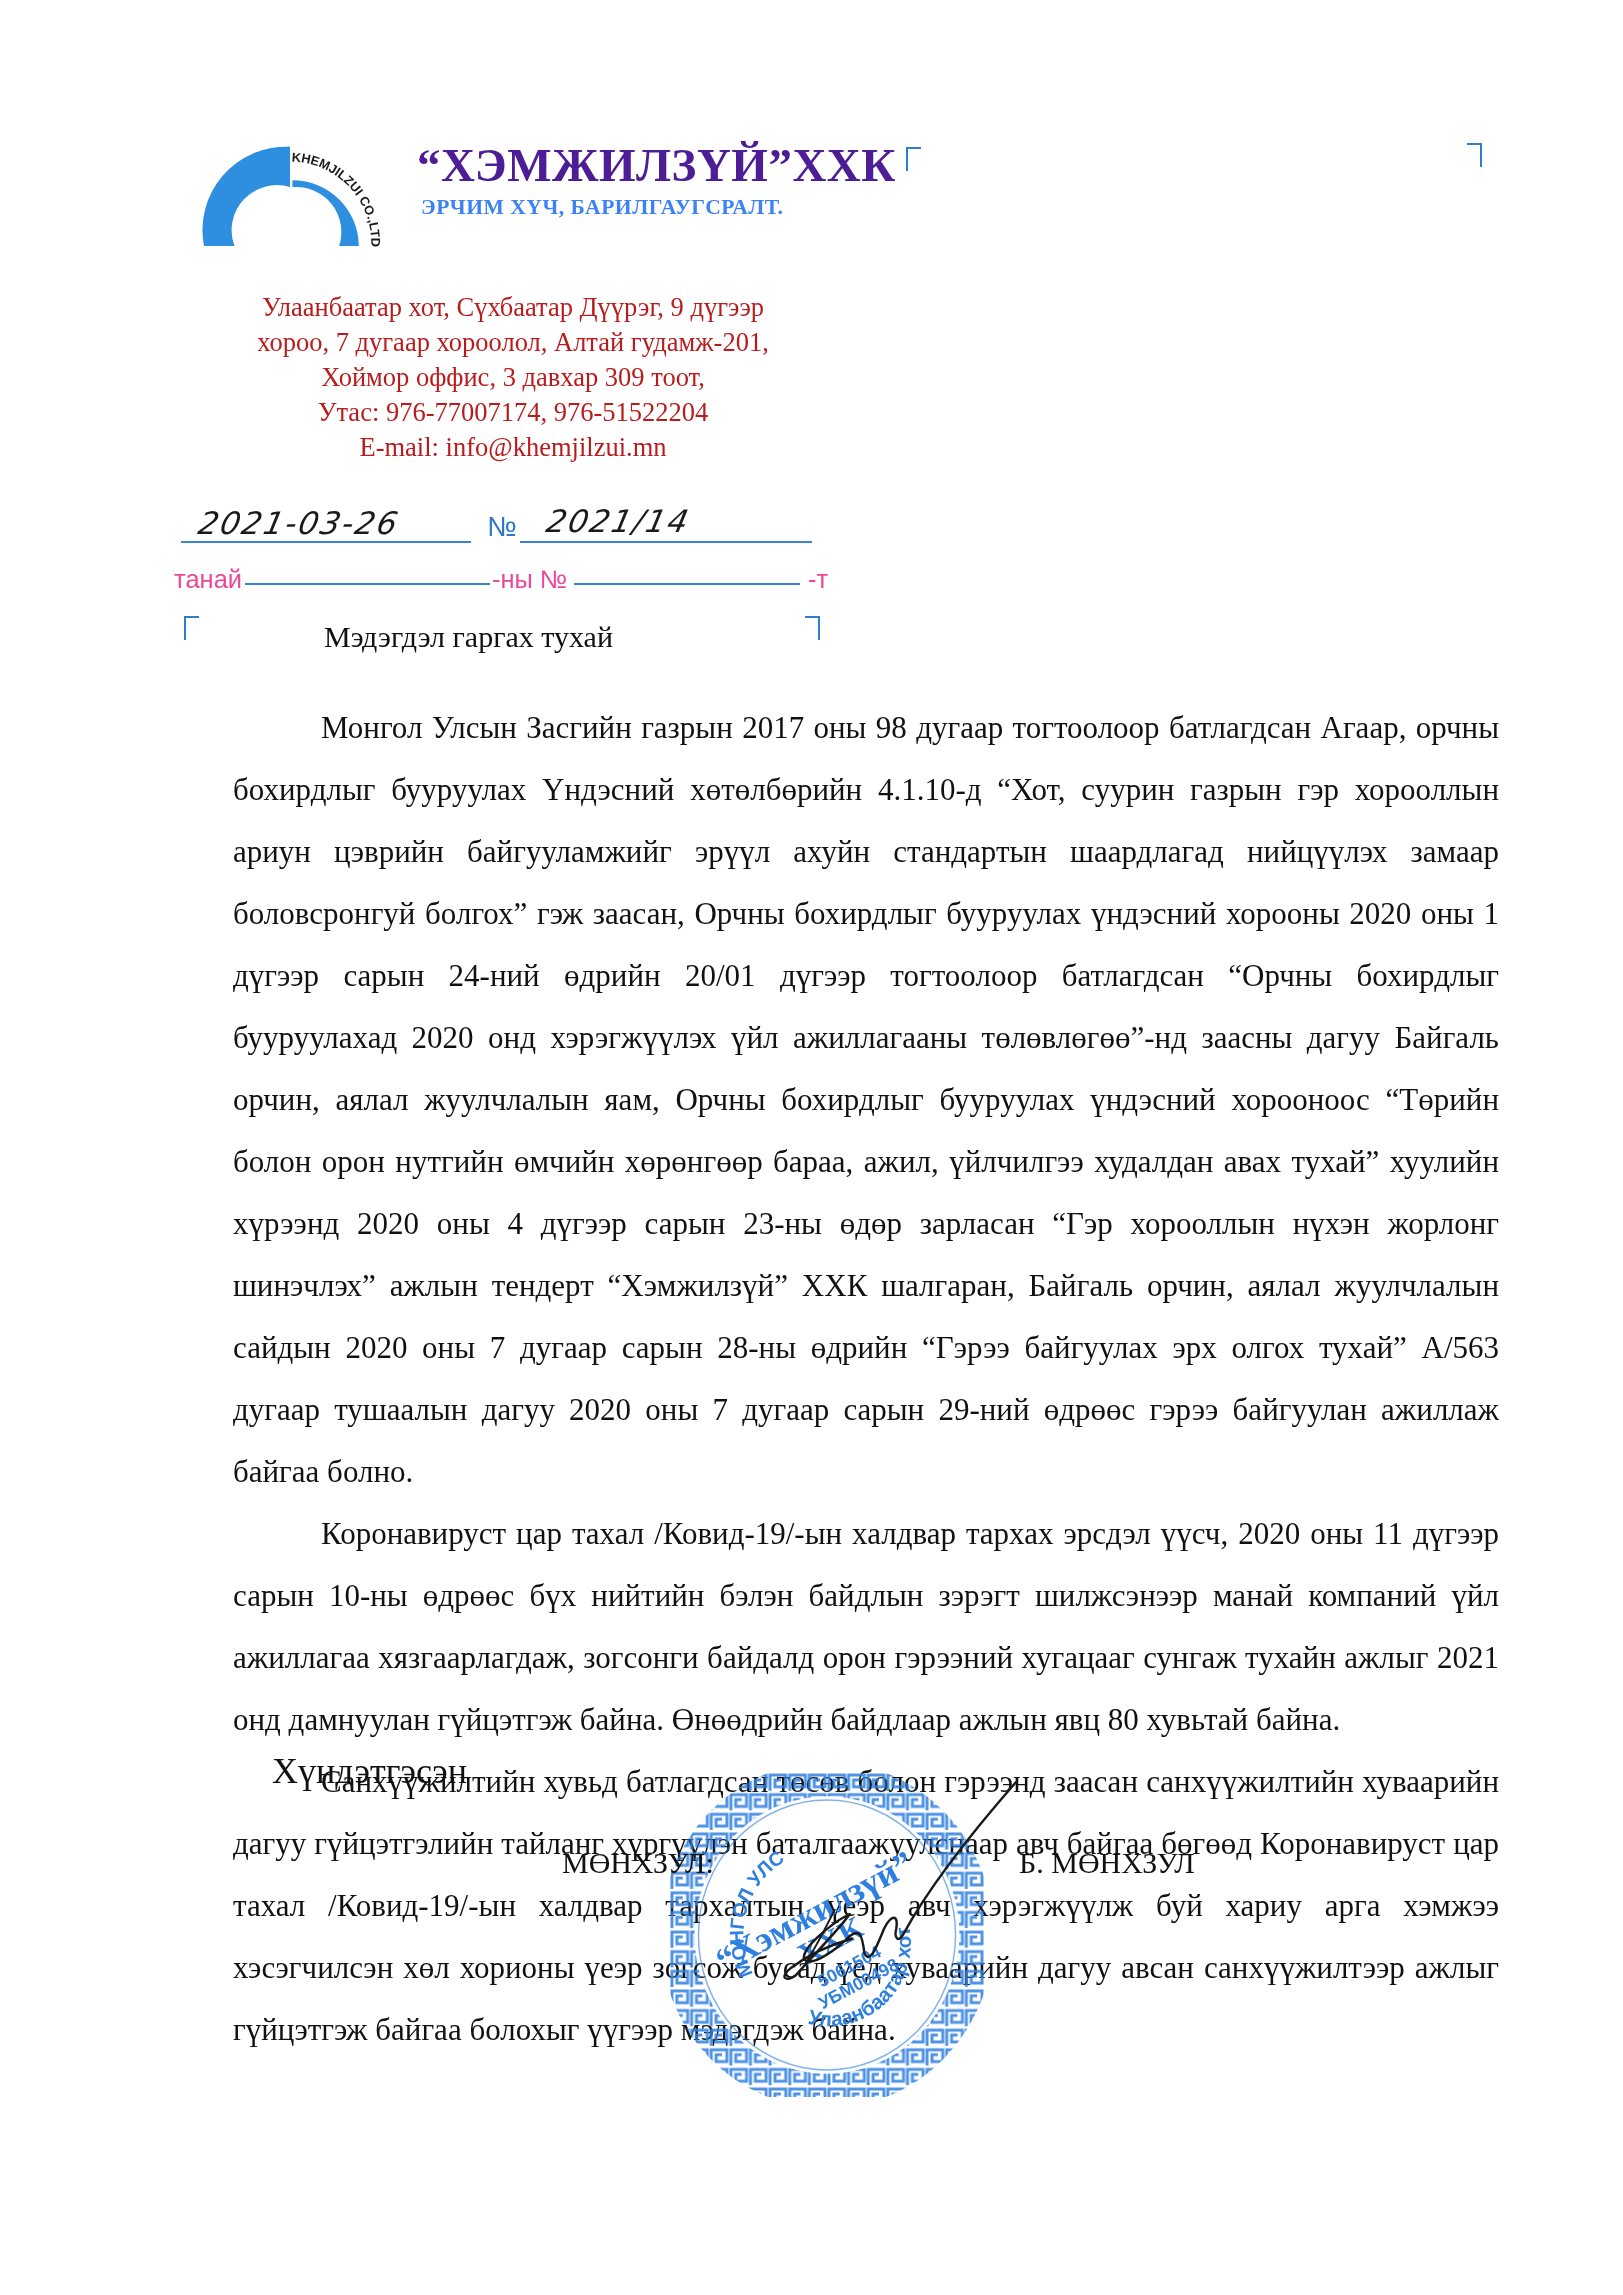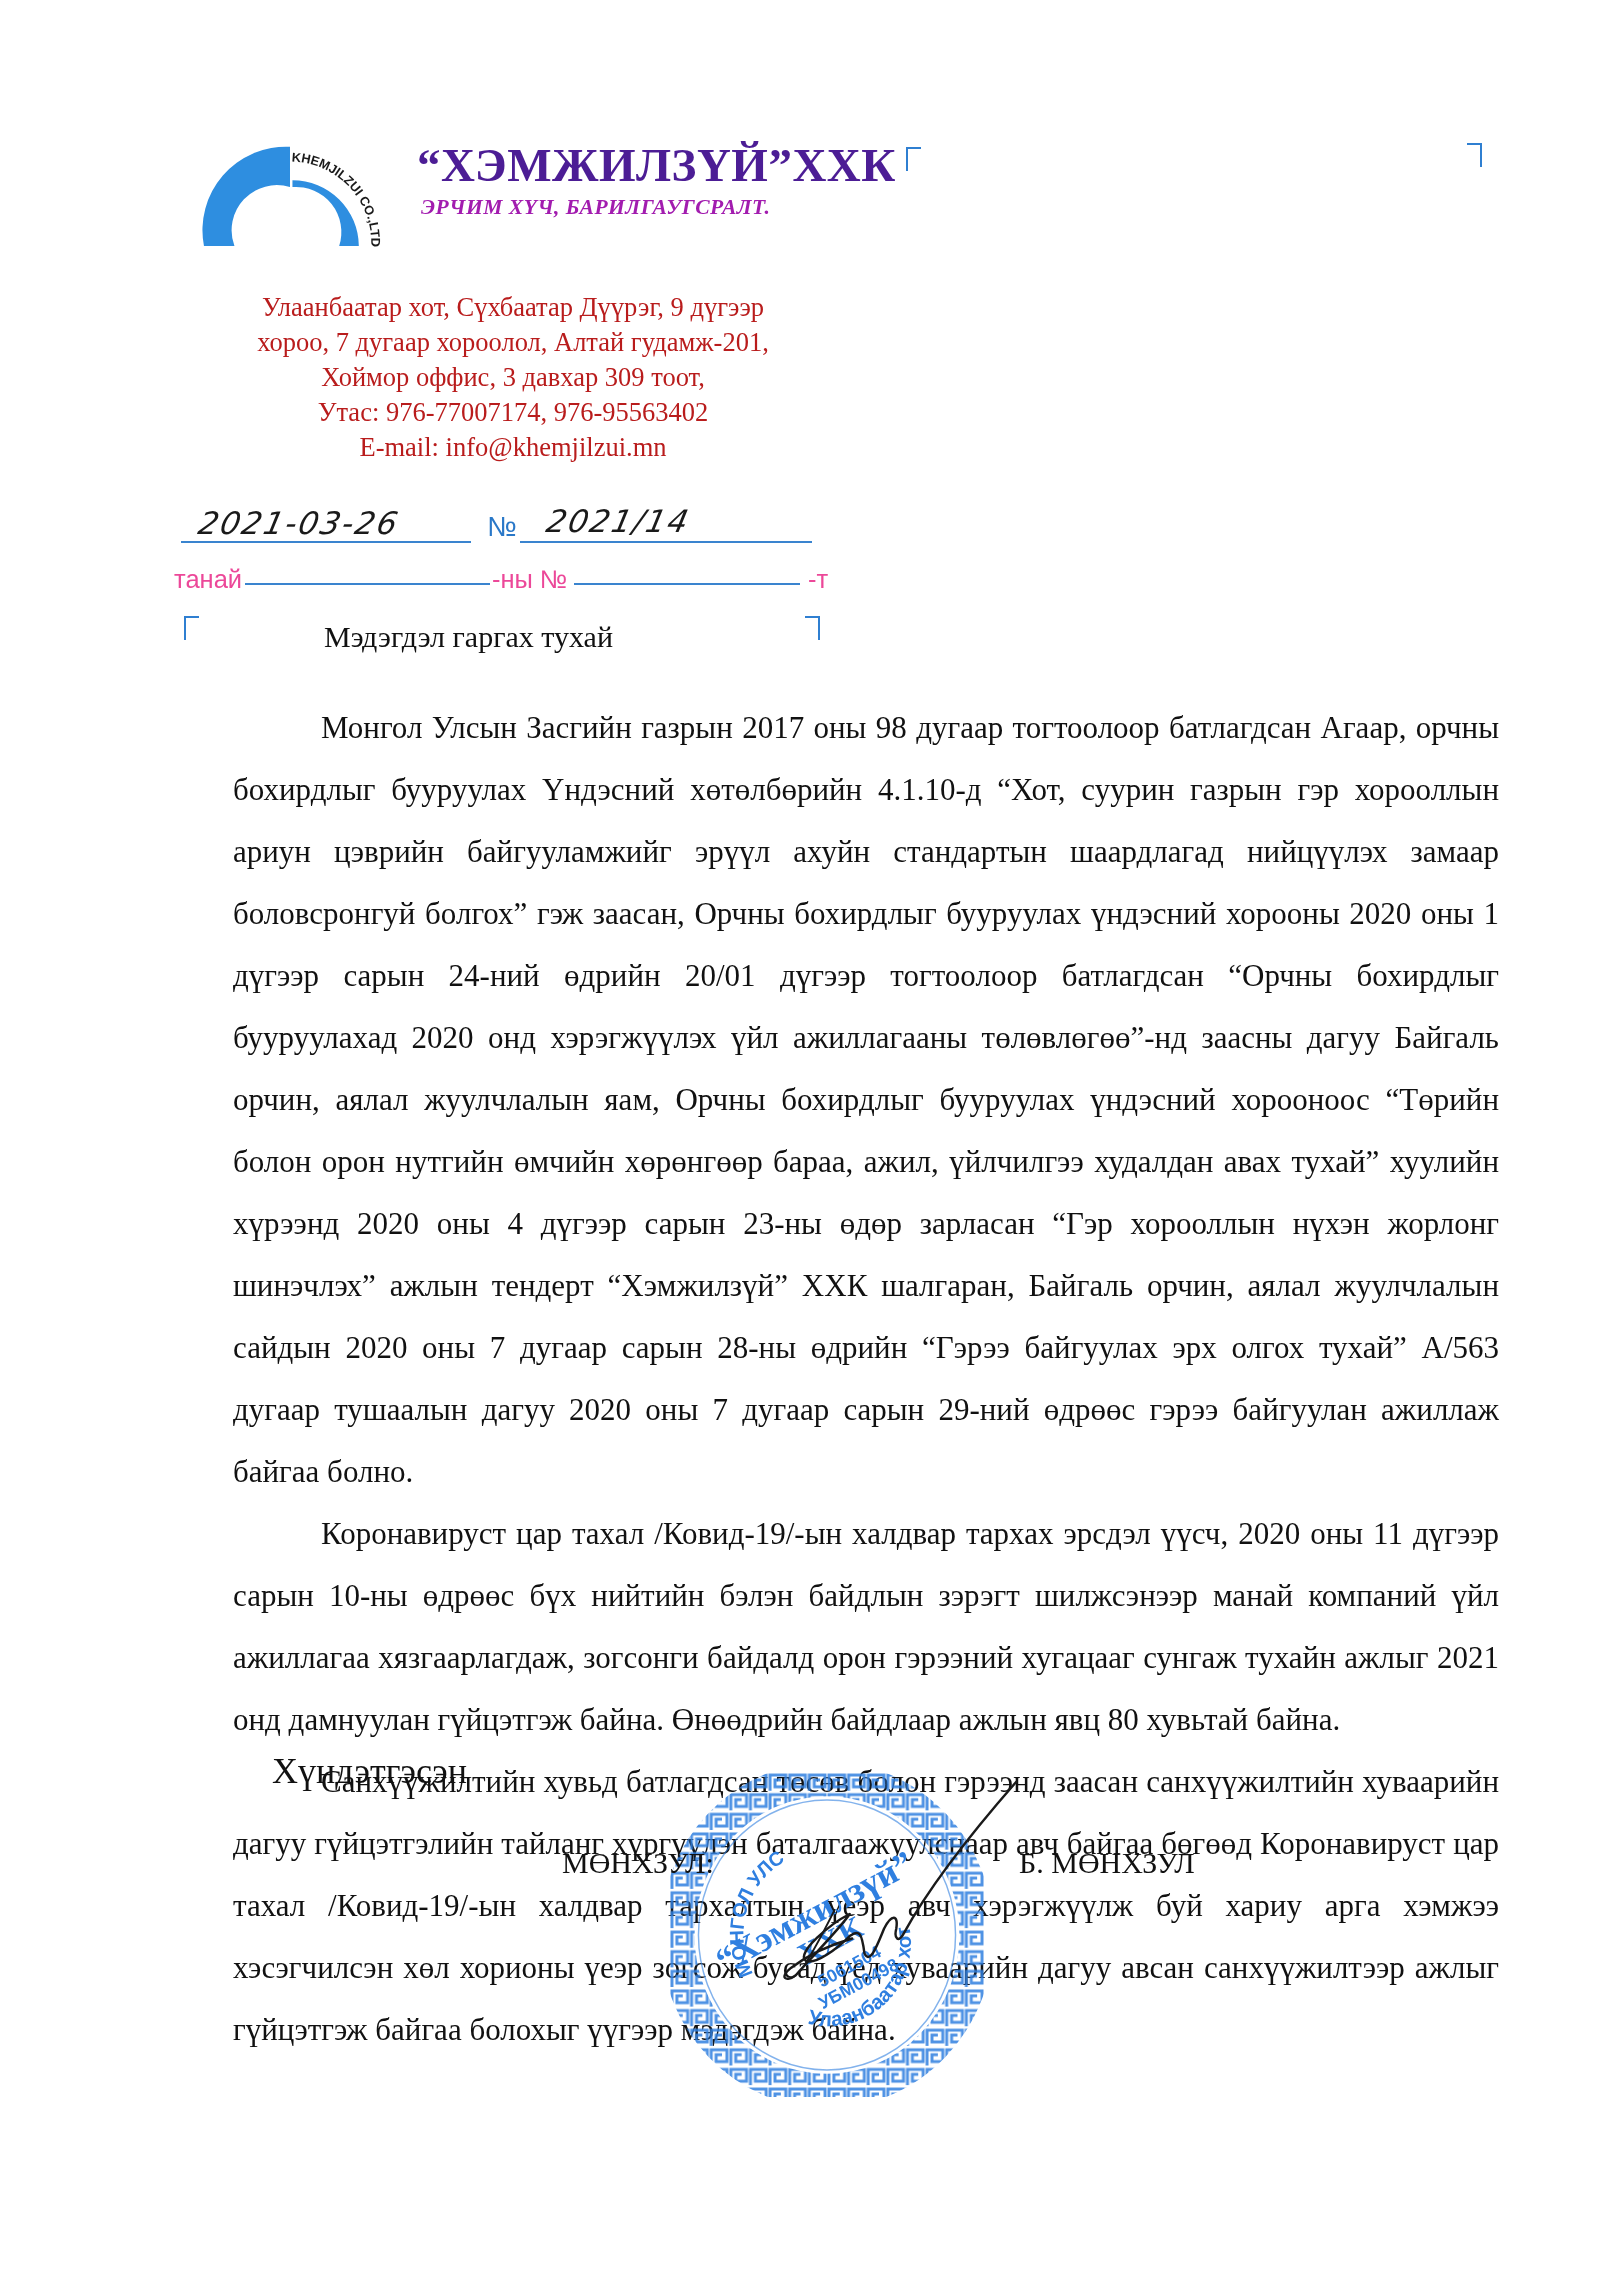--- a/index.html
+++ b/index.html
@@ -4,22 +4,22 @@
 <style>
   html, body { margin: 0; padding: 0; background: #ffffff; }
   body { width: 1624px; height: 2295px; position: relative; overflow: hidden;
          font-family: "Liberation Serif", "DejaVu Serif", serif; color: #111; }
   .abs { position: absolute; }
 
   
   .logo { left: 199px; top: 133px; width: 182px; height: 118px; }
   .company-title { left: 417px; top: 138px; font-size: 47px; font-weight: bold; color: #4c1d95;
                    letter-spacing: 0.5px; white-space: nowrap; }
-  .company-sub { left: 421px; top: 195px; font-size: 21.6px; font-weight: bold; color: #a21caf;
-                 white-space: nowrap; letter-spacing: 0.5px; font-style: italic; }
+  .company-sub { left: 421px; top: 195px; font-size: 21.6px; font-weight: bold; color: #3b82f6;
+                 white-space: nowrap; letter-spacing: 0.5px; }
 
   .bracket { width: 12.8px; height: 21.6px; border-color: #2f7fd1; border-style: solid; border-width: 0; }
   .br-tl { border-top-width: 2.5px; border-left-width: 2.5px; }
   .br-tr { border-top-width: 2.5px; border-right-width: 2.5px; }
 
   .address { left: 211px; top: 290px; width: 604px; text-align: center; color: #b91c1c;
              font-size: 26.5px; line-height: 35px; }
   .address div { white-space: nowrap; }
 
   
@@ -70,21 +70,21 @@
 <div class="abs company-title">“ХЭМЖИЛЗҮЙ”ХХК</div>
 <div class="abs company-sub">ЭРЧИМ ХҮЧ, БАРИЛГАУГСРАЛТ.</div>
 
 <div class="abs bracket br-tl" style="left:906px; top:147px;"></div>
 <div class="abs bracket br-tr" style="left:1467px; top:143px;"></div>
 
 <div class="abs address">
   <div>Улаанбаатар хот, Сүхбаатар Дүүрэг, 9 дүгээр</div>
   <div>хороо, 7 дугаар хороолол, Алтай гудамж-201,</div>
   <div>Хоймор оффис, 3 давхар 309 тоот,</div>
-  <div>Утас: 976-77007174, 976-95563402</div>
+  <div>Утас: 976-77007174, 976-51522204</div>
   <div>E-mail: info@khemjilzui.mn</div>
 </div>
 
 <div class="abs ref-row">
   <span class="handwritten hw-date">2021-03-26</span>
   <div class="ref-date-line"></div>
   <span class="ref-no-label">№</span>
   <span class="handwritten hw-no">2021/14</span>
   <div class="ref-no-line"></div>
 </div>

